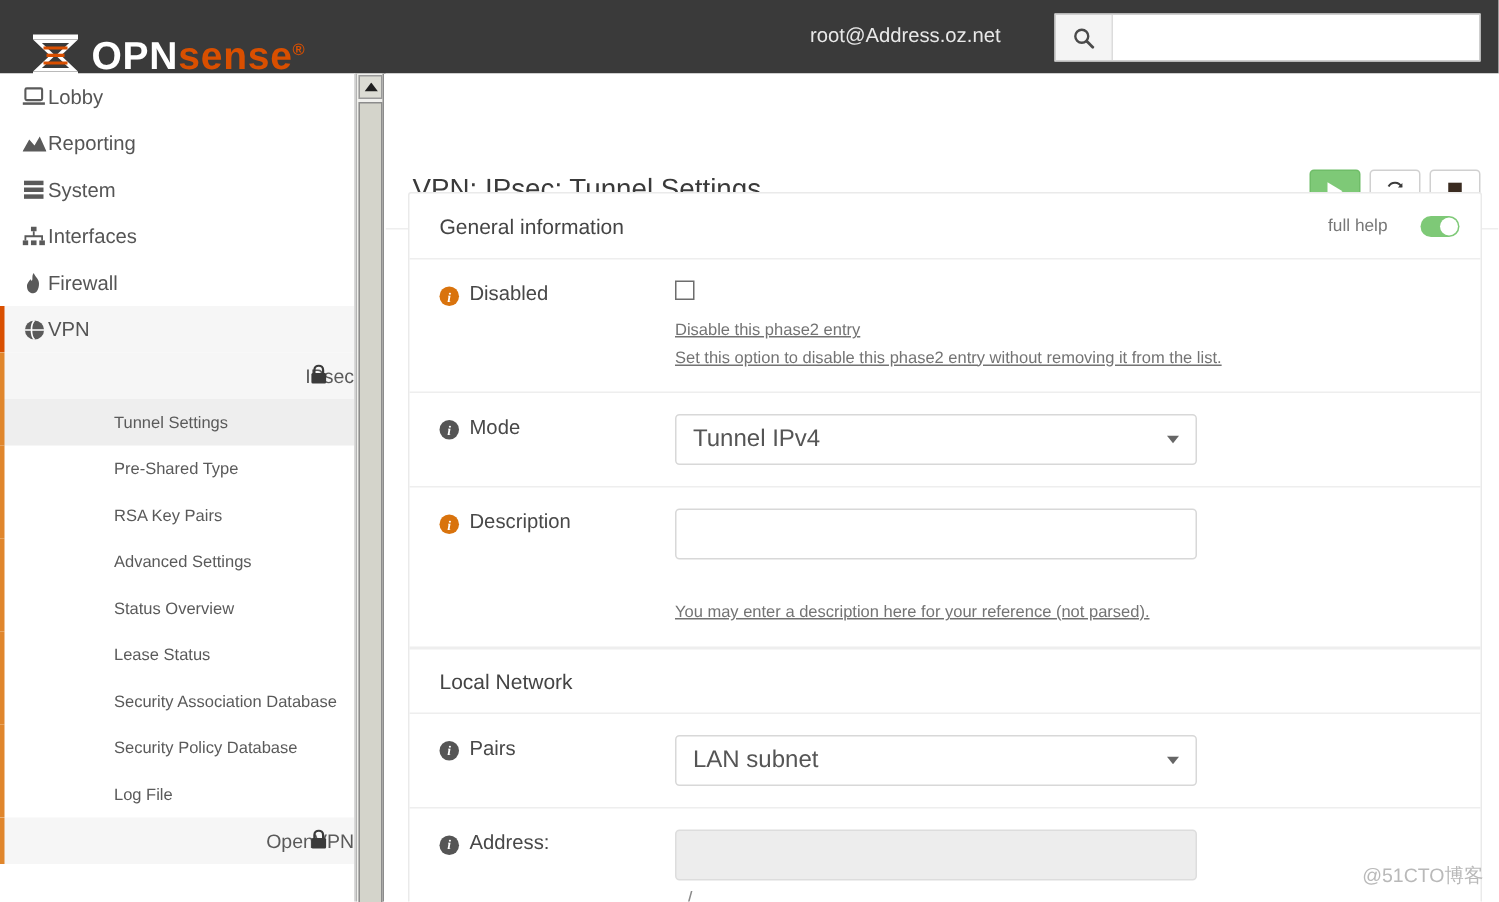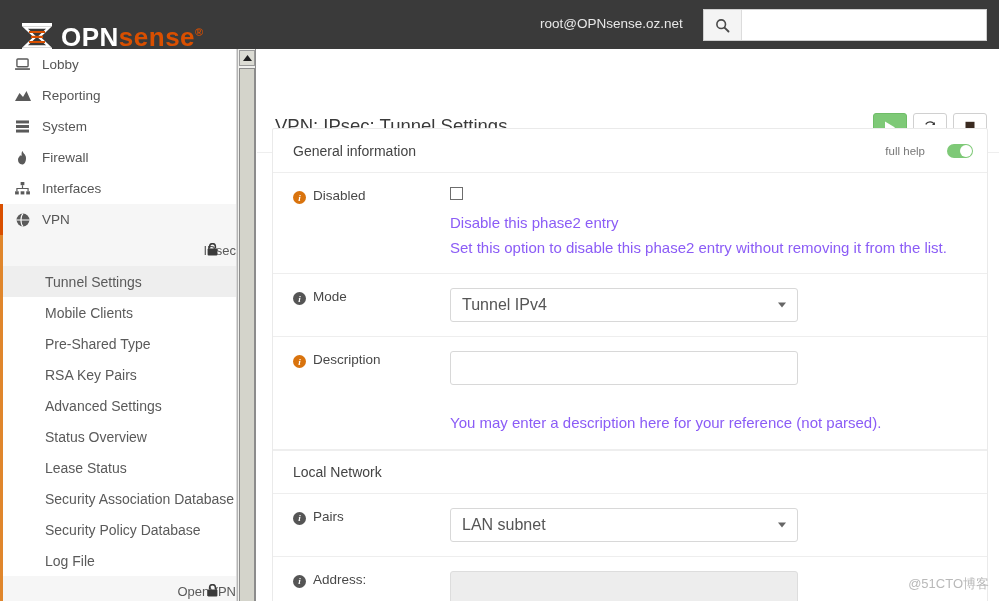--- a/index.html
+++ b/index.html
@@ -61,38 +61,38 @@
     border-right: 1px solid #dadada;
     overflow: hidden;
   }
   .nav-row {
     position: relative;
     height: 31px;
     display: flex; align-items: center;
     font-size: 13.5px; color: #555555;
     white-space: nowrap;
   }
-  .nav-top { padding-left: 13px; gap: 10px; }
+  .nav-top { padding-left: 13px; }
   .nav-top.active { background: #f6f6f6; }
   .nav-top.active::before {
     content: ""; position: absolute; left: 0; top: 0;
     width: 3px; height: 31px; background: #d94f00;
   }
   .nav-ico { width: 19px; display: flex; align-items: center; justify-content: center; }
   .nav-sub {
     padding-left: 46px; font-size: 13px; color: #5a5a5a;
     background: #f6f6f6;
     justify-content: flex-end;
   }
   .nav-sub.branded::before {
     content: ""; position: absolute; left: 0; top: 0;
     width: 3px; height: 100%; background: #e0862c;
   }
   .nav-sub2 {
-    padding-left: 45px; font-size: 14px; color: #5a5a5a;
+    padding-left: 76px; font-size: 11px; color: #5a5a5a;
   }
   .nav-sub2.branded::before {
     content: ""; position: absolute; left: 0; top: 0;
     width: 3px; height: 100%; background: #e0862c;
   }
   .nav-sub2.selected { background: #eeeeee; }
   .lock-ico {
     position: absolute; right: 18px; top: 50%;
     transform: translateY(-50%);
   }
@@ -205,22 +205,22 @@
     font-family: "Liberation Serif", serif;
   }
   .ico-info.gray { background: #555555; }
 
   .chk {
     width: 13px; height: 13px;
     border: 1px solid #6d6d6d; background: #ffffff;
     display: block;
   }
   .hint {
-    font-size: 15px; color: #8b5cf6;
-    line-height: 1.5; margin-top: 12px;
+    font-size: 11px; color: #737373;
+    line-height: 1.5; margin-top: 12px; text-decoration: underline;
   }
   .hint.tight { margin-top: 9px; }
 
   .sel, .txt {
     width: 348px; height: 34px;
     border: 1px solid #d8d8d8; border-radius: 3px;
     background: #ffffff;
     font-size: 16px; color: #555555;
     display: flex; align-items: center;
     padding: 0 11px;
@@ -254,21 +254,21 @@
       <path d="M5 5.5 L29 5.5 L19 15 L29 24.5 L5 24.5 L15 15 Z" fill="none" stroke="#ffffff" stroke-width="2.4"></path>
       <rect x="9" y="9" width="16" height="2" fill="#d94f00"></rect>
       <rect x="11" y="13.8" width="12" height="2.2" fill="#d94f00"></rect>
       <rect x="9" y="19" width="16" height="2" fill="#d94f00"></rect>
     </svg>
     <div id="logo-text">
       <span class="opn">OPN</span><span class="sense">sense</span><span class="reg">®</span>
     </div>
   </div>
 
-  <div id="user-label">root@OPNsense.oz.net</div>
+  <div id="user-label">root@Address.oz.net</div>
 
   <div id="search-box">
     <div id="search-icon-cell">
       <svg width="15" height="15" viewBox="0 0 16 16">
         <circle cx="6.6" cy="6.6" r="4.6" fill="none" stroke="#4a4a4a" stroke-width="1.7"></circle>
         <line x1="10.2" y1="10.2" x2="14.4" y2="14.4" stroke="#4a4a4a" stroke-width="2" stroke-linecap="round"></line>
       </svg>
     </div>
     <input id="search-input" type="text" placeholder="" style="">
   </div>
@@ -297,44 +297,44 @@
 
   <div class="nav-row nav-top">
     <span class="nav-ico">
       <svg width="15" height="13" viewBox="0 0 16 14">
           <rect x="1" y="0.5" width="14" height="3.2" fill="#5a5a5a"></rect>
           <rect x="1" y="5.4" width="14" height="3.2" fill="#5a5a5a"></rect>
           <rect x="1" y="10.3" width="14" height="3.2" fill="#5a5a5a"></rect>
         </svg>
     </span>
     <span>System</span>
-  </div>
-
-  <div class="nav-row nav-top">
-    <span class="nav-ico">
-      <svg width="13" height="14" viewBox="0 0 13 14">
-          <path d="M6.5 0 C7.5 3 10 3.6 10 7.2 C10 10.8 8.4 13.5 6.2 13.5 C3.4 13.5 2 11.3 2 8.8 C2 6.6 3.6 5.8 4.2 4 C4.8 5.6 5.6 5.4 5.6 3.6 C5.6 2.2 5.6 1.2 6.5 0 Z" fill="#5a5a5a"></path>
-        </svg>
-    </span>
-    <span>Firewall</span>
   </div>
 
   <div class="nav-row nav-top">
     <span class="nav-ico">
       <svg width="15" height="13" viewBox="0 0 16 14">
           <rect x="6" y="0" width="4" height="3.4" fill="#5a5a5a"></rect>
           <rect x="0" y="10" width="4" height="3.4" fill="#5a5a5a"></rect>
           <rect x="6" y="10" width="4" height="3.4" fill="#5a5a5a"></rect>
           <rect x="12" y="10" width="4" height="3.4" fill="#5a5a5a"></rect>
           <path d="M8 3.4 V7 M2 10 V7 H14 V10" fill="none" stroke="#5a5a5a" stroke-width="1.3"></path>
         </svg>
     </span>
     <span>Interfaces</span>
   </div>
 
+  <div class="nav-row nav-top">
+    <span class="nav-ico">
+      <svg width="13" height="14" viewBox="0 0 13 14">
+          <path d="M6.5 0 C7.5 3 10 3.6 10 7.2 C10 10.8 8.4 13.5 6.2 13.5 C3.4 13.5 2 11.3 2 8.8 C2 6.6 3.6 5.8 4.2 4 C4.8 5.6 5.6 5.4 5.6 3.6 C5.6 2.2 5.6 1.2 6.5 0 Z" fill="#5a5a5a"></path>
+        </svg>
+    </span>
+    <span>Firewall</span>
+  </div>
+
   <div class="nav-row nav-top active">
     <span class="nav-ico">
       <svg width="14" height="14" viewBox="0 0 14 14">
           <circle cx="7" cy="7" r="6.4" fill="#5a5a5a"></circle>
           <path d="M7 0.6 C4.3 3 4.3 11 7 13.4 M0.6 7 H13.4" fill="none" stroke="#ffffff" stroke-width="1.1"></path>
         </svg>
     </span>
     <span>VPN</span>
   </div>
 
@@ -343,23 +343,20 @@
     <span class="lock-ico">
       <svg width="11" height="13" viewBox="0 0 11 13">
           <path d="M2.6 5.6 V3.6 A2.9 2.9 0 0 1 8.4 3.6 V5.6" fill="none" stroke="#3a3a3a" stroke-width="1.5"></path>
           <rect x="0.6" y="5.6" width="9.8" height="7" rx="1" fill="#3a3a3a"></rect>
         </svg>
     </span>
   </div>
 
   <div class="nav-row nav-sub2 branded selected">
     <span>Tunnel Settings</span>
-  </div>
-  <div class="nav-row nav-sub2 branded">
-    <span>Mobile Clients</span>
   </div>
   <div class="nav-row nav-sub2 branded">
     <span>Pre-Shared Type</span>
   </div>
   <div class="nav-row nav-sub2 branded">
     <span>RSA Key Pairs</span>
   </div>
   <div class="nav-row nav-sub2 branded">
     <span>Advanced Settings</span>
   </div>

